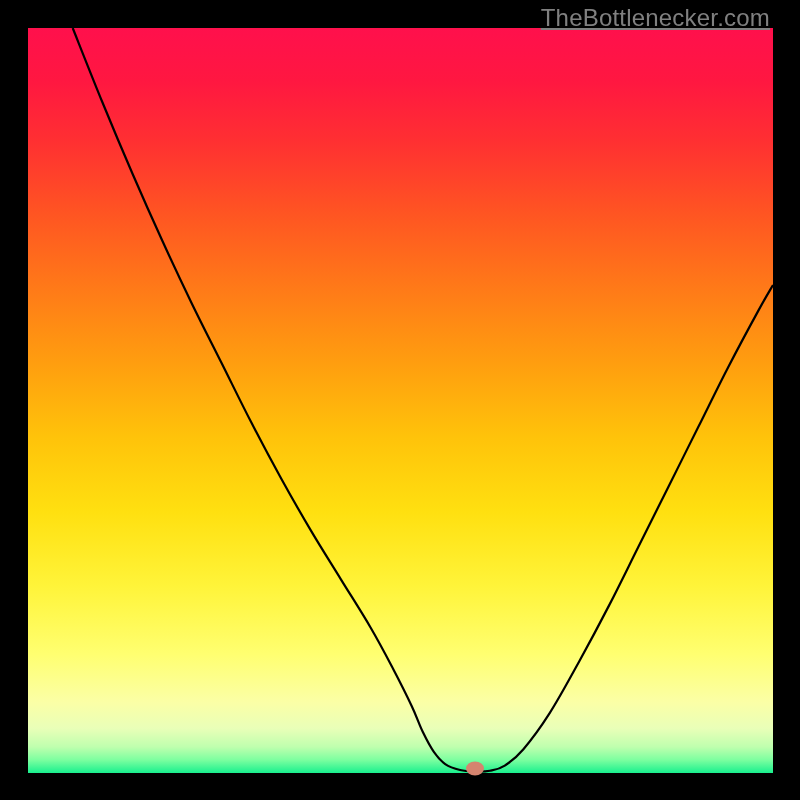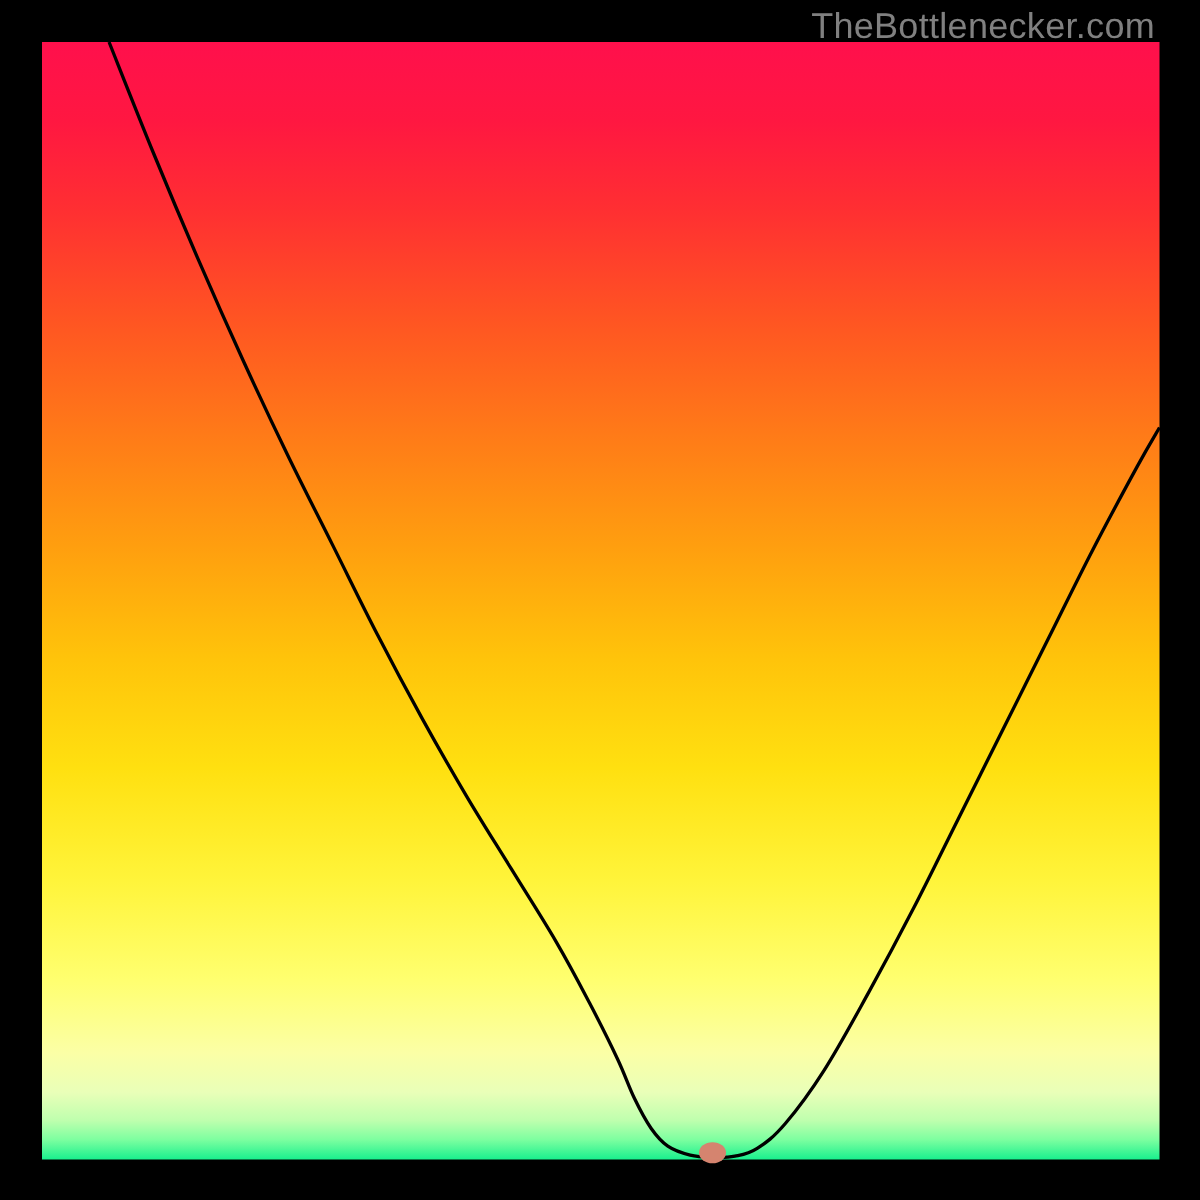--- a/index.html
+++ b/index.html
@@ -10,20 +10,21 @@
   }
   .watermark {
     position: absolute;
     top: 4px;
     right: 30px;
     font-family: Arial, Helvetica, sans-serif;
     font-size: 24px;
     color: #808080;
     font-weight: 400;
     letter-spacing: 0.2px;
+    text-decoration: underline;
   }
 </style>
 </head>
 <body>
 
 <div class="chart-area">
   <svg id="chart-svg" width="800" height="800" viewBox="0 0 800 800">
     <defs>
       <linearGradient id="bg-grad" x1="0" y1="0" x2="0" y2="1">
           <stop offset="0%" stop-color="#ff104c"></stop>

